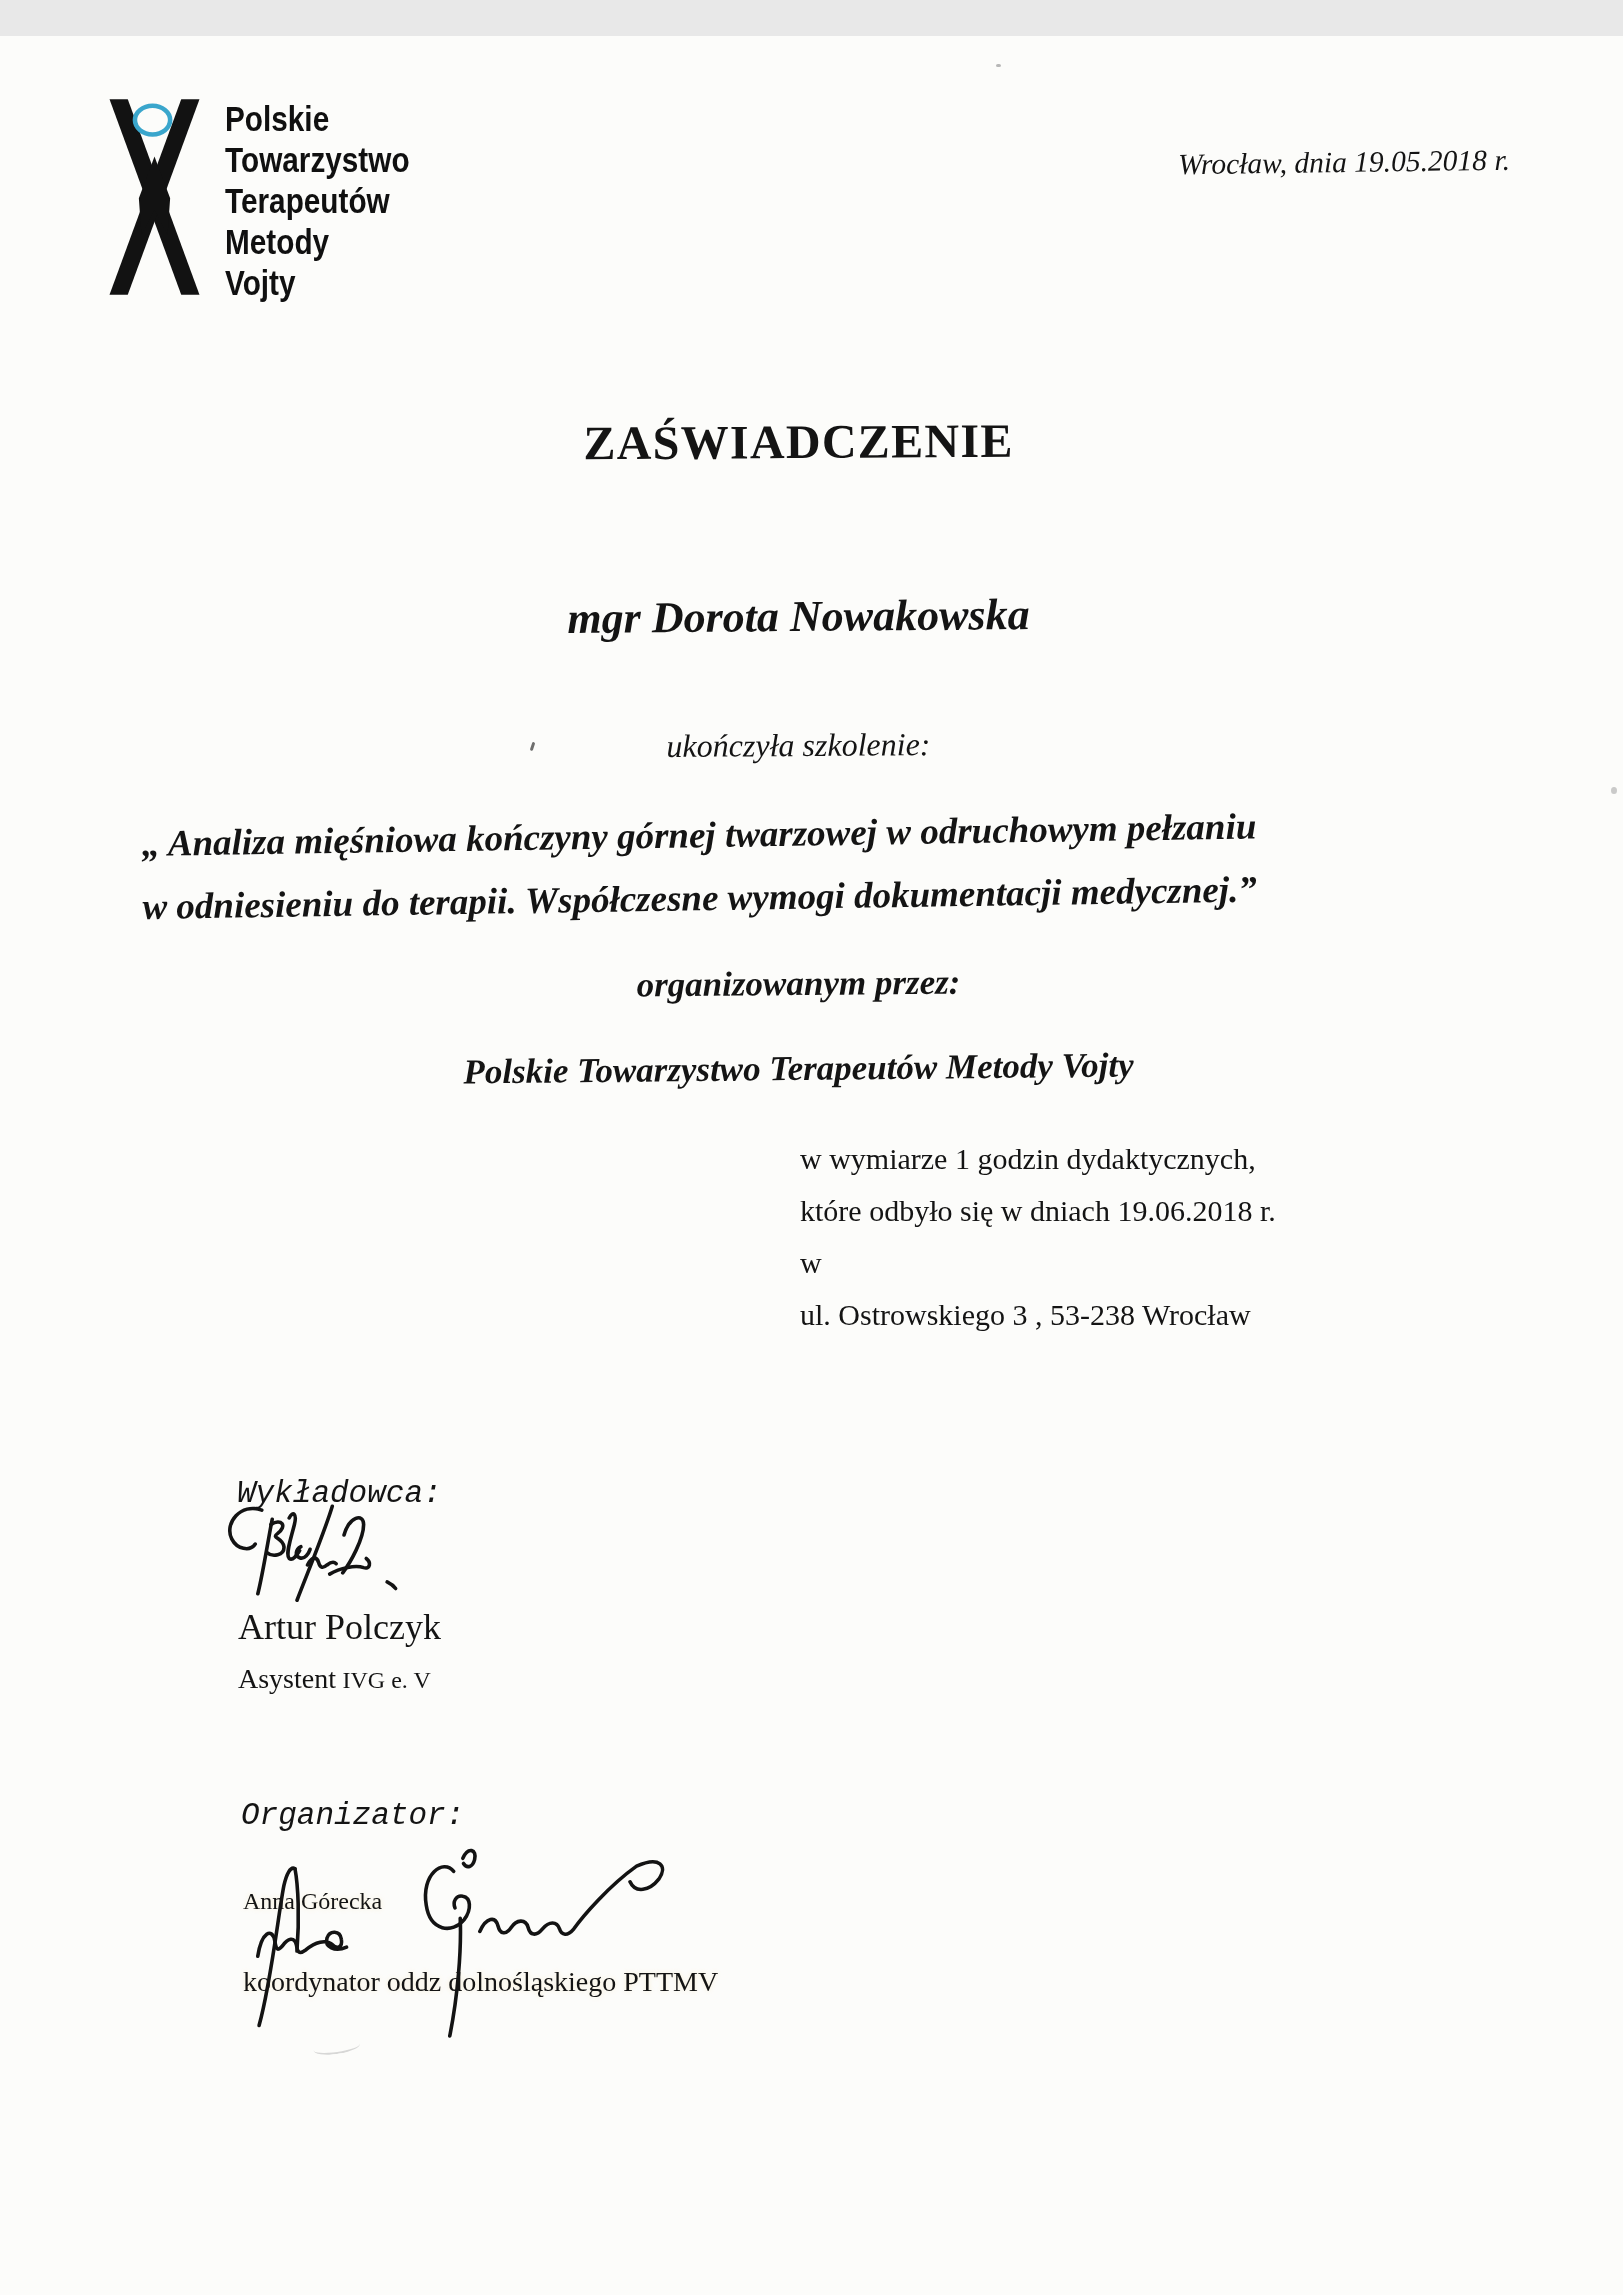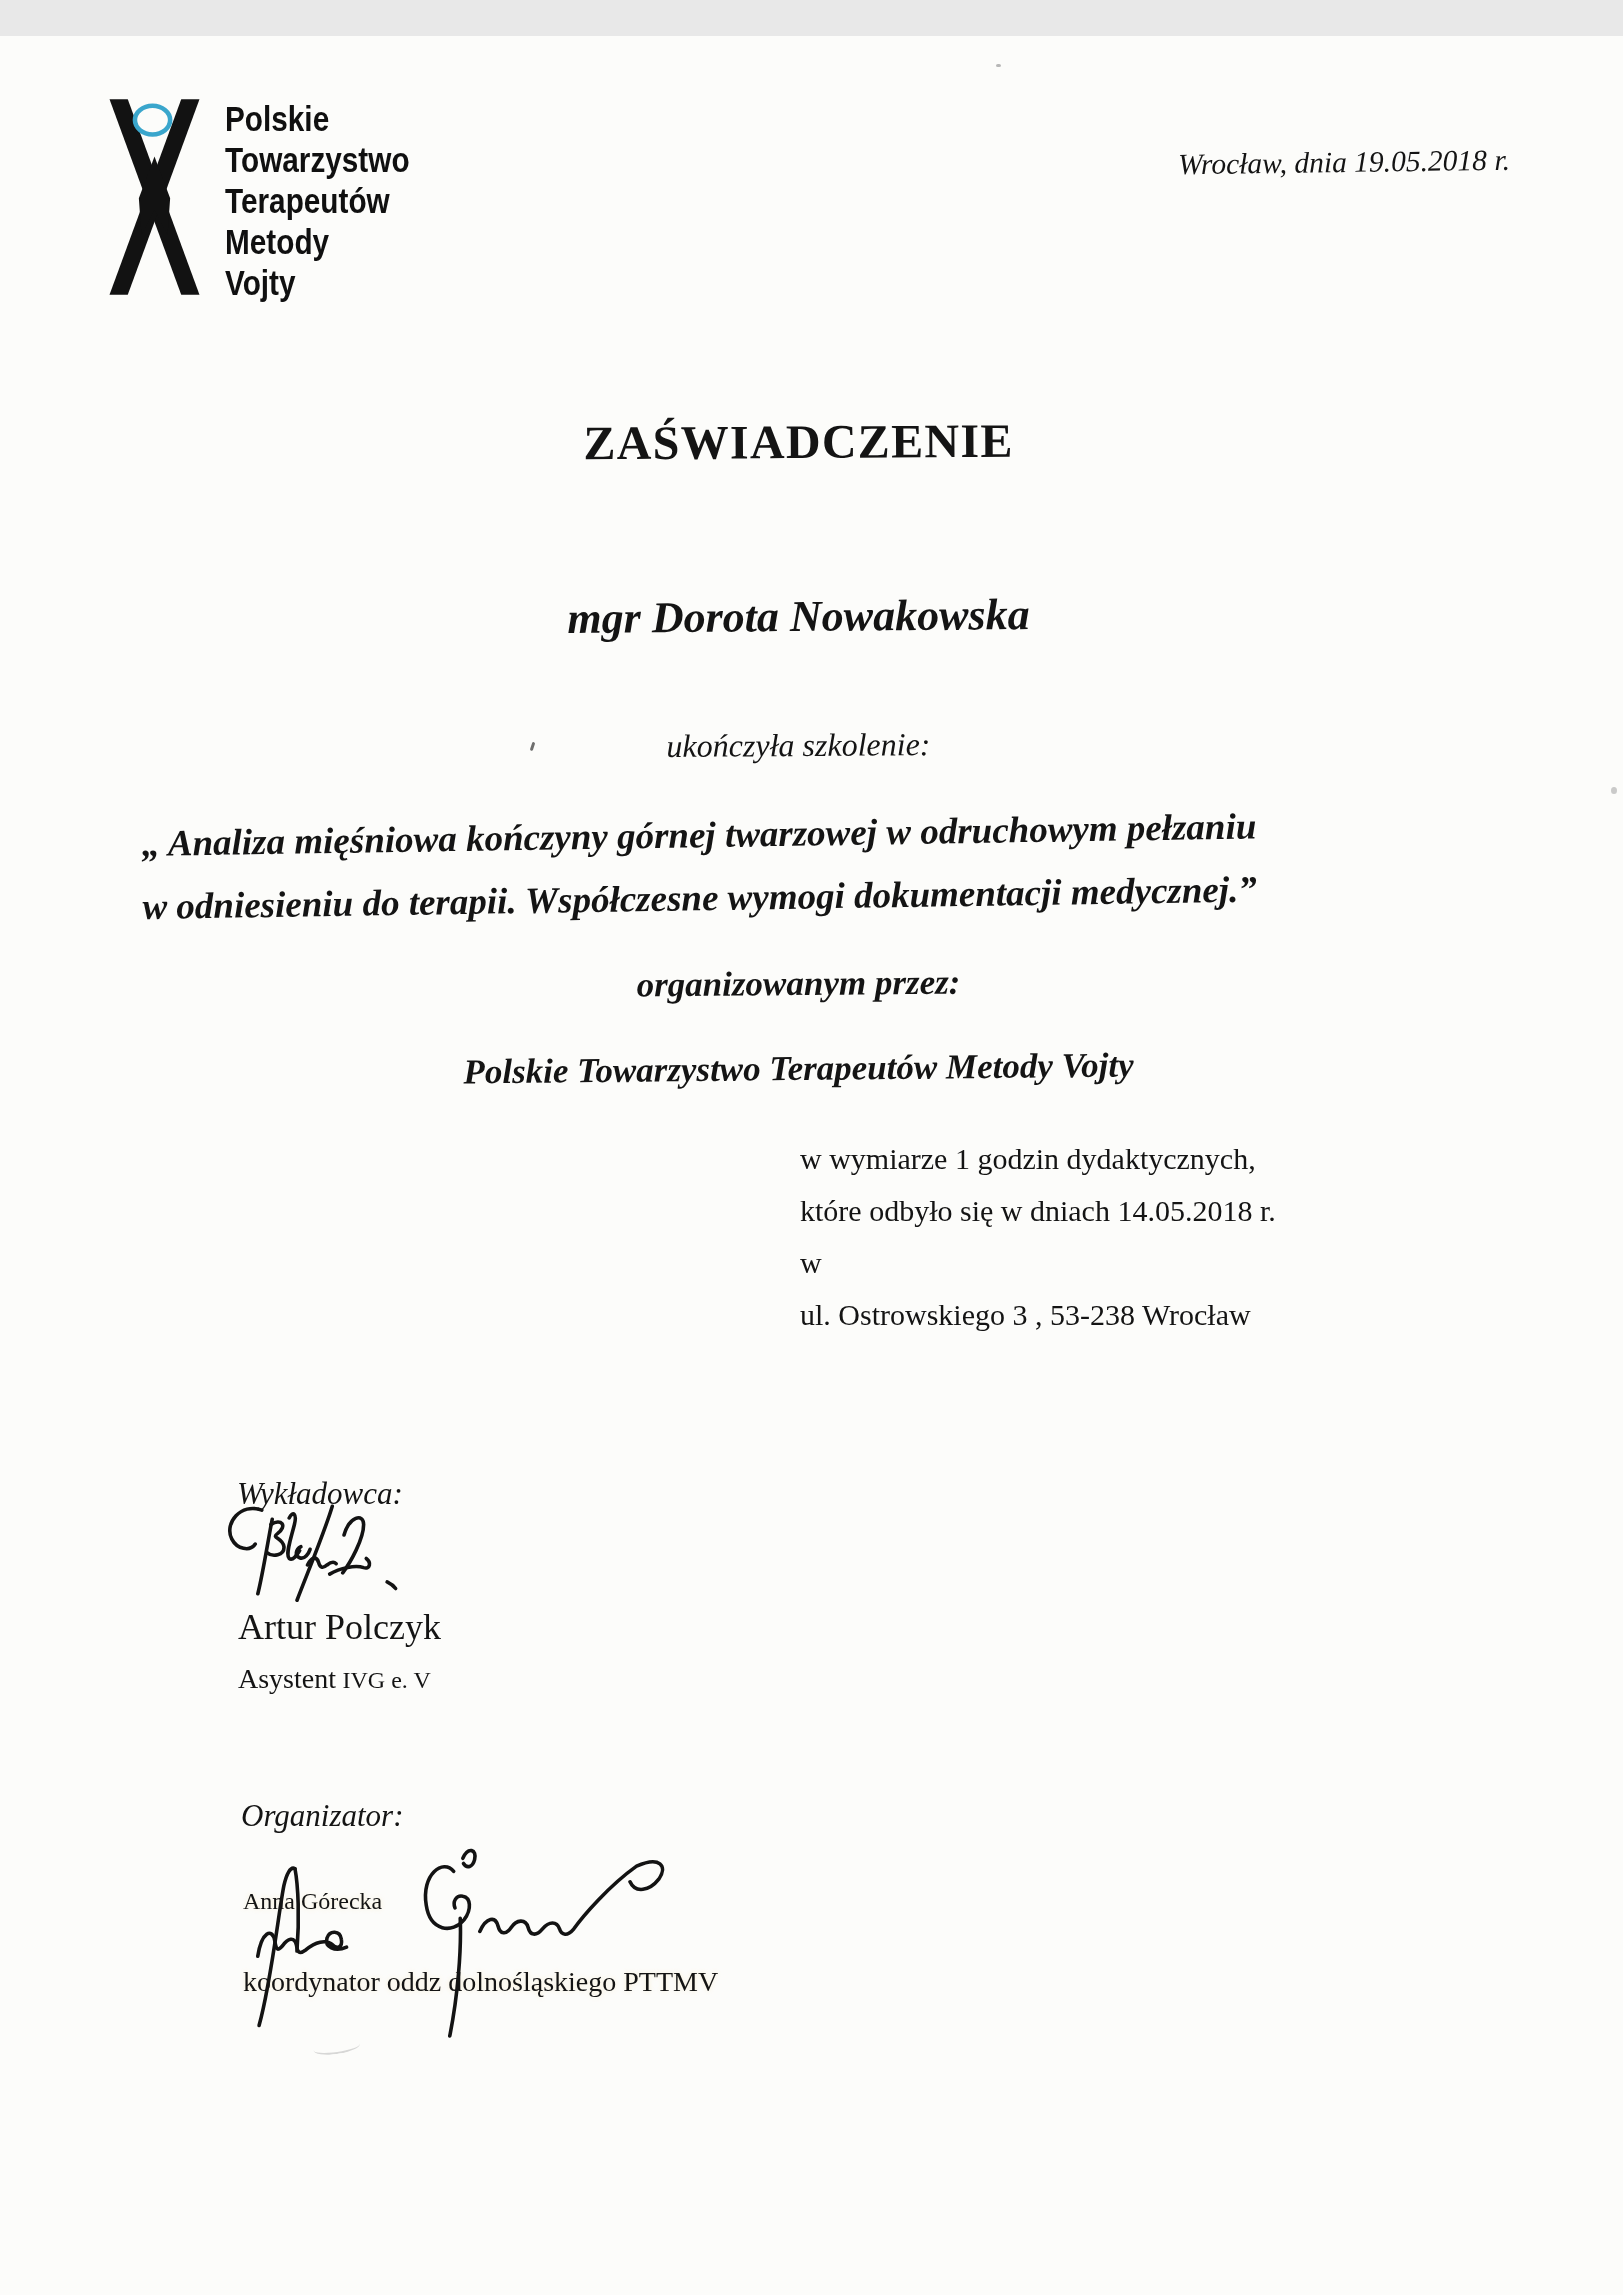--- a/index.html
+++ b/index.html
@@ -36,21 +36,21 @@
     font-weight:bold;font-style:italic;font-size:37px;line-height:63px;
     transform:rotate(-0.9deg);transform-origin:left top;white-space:nowrap;
   }
   .organized-by{top:928px;font-weight:bold;font-style:italic;font-size:35px;transform:rotate(-0.5deg);}
   .org-body{top:1013px;font-weight:bold;font-style:italic;font-size:35px;transform:rotate(-0.6deg);}
   .details{
     position:absolute;left:800px;top:1097px;
     font-size:30px;line-height:52px;white-space:nowrap;
   }
   
-  .sig-label{position:absolute;font-style:italic;font-size:31px;white-space:nowrap;z-index:1;}
+  .sig-label{position:absolute;font-style:italic;font-size:31px;white-space:nowrap;z-index:1;font-family:Liberation Mono, monospace;}
   .lect-label{left:237px;top:1440px;}
   .org-label{left:241px;top:1762px;}
   .lect-name{position:absolute;left:238px;top:1570px;font-size:36px;white-space:nowrap;z-index:1;}
   .lect-title{position:absolute;left:238px;top:1627px;font-size:28px;white-space:nowrap;z-index:1;text-align:right;}
   .lect-title .suffix{font-size:24px;margin-left:6.5px;}
   .org-name{position:absolute;left:243px;top:1852px;font-size:24px;white-space:nowrap;z-index:1;
             text-shadow:0 0 5.2px rgba(235,190,80,.22);}
   .org-role{position:absolute;left:243px;top:1930px;font-size:28px;white-space:nowrap;z-index:1;
             text-shadow:0 0 5.2px rgba(235,190,80,.22);}
   .sig-svg{position:absolute;z-index:2;}
@@ -97,21 +97,21 @@
   <div class="quote">
     <div>„ Analiza mięśniowa kończyny górnej twarzowej w odruchowym pełzaniu</div>
     <div>w odniesieniu do terapii. Współczesne wymogi dokumentacji medycznej.”</div>
   </div>
 
   <div class="cline organized-by">organizowanym przez:</div>
   <div class="cline org-body">Polskie Towarzystwo Terapeutów Metody Vojty</div>
 
   <div class="details">
     <div>w wymiarze 1 godzin dydaktycznych,</div>
-    <div>które odbyło się w dniach 14.05.2018 r.</div>
+    <div>które odbyło się w dniach 19.06.2018 r.</div>
     <div>w</div>
     <div>ul. Ostrowskiego 3 , 53-238 Wrocław</div>
   </div>
 
   <div class="sig-label lect-label">Wykładowca:</div>
 
   <svg class="sig-svg lect-sig" viewBox="0 0 300 170" xmlns="http://www.w3.org/2000/svg">
     <g class="sig-stroke" stroke-width="5.5">
       <path d="M70,14 C38,2 12,34 24,58 C32,74 52,78 60,66"></path>
       <path d="M86,28 C80,58 72,110 64,142"></path>

